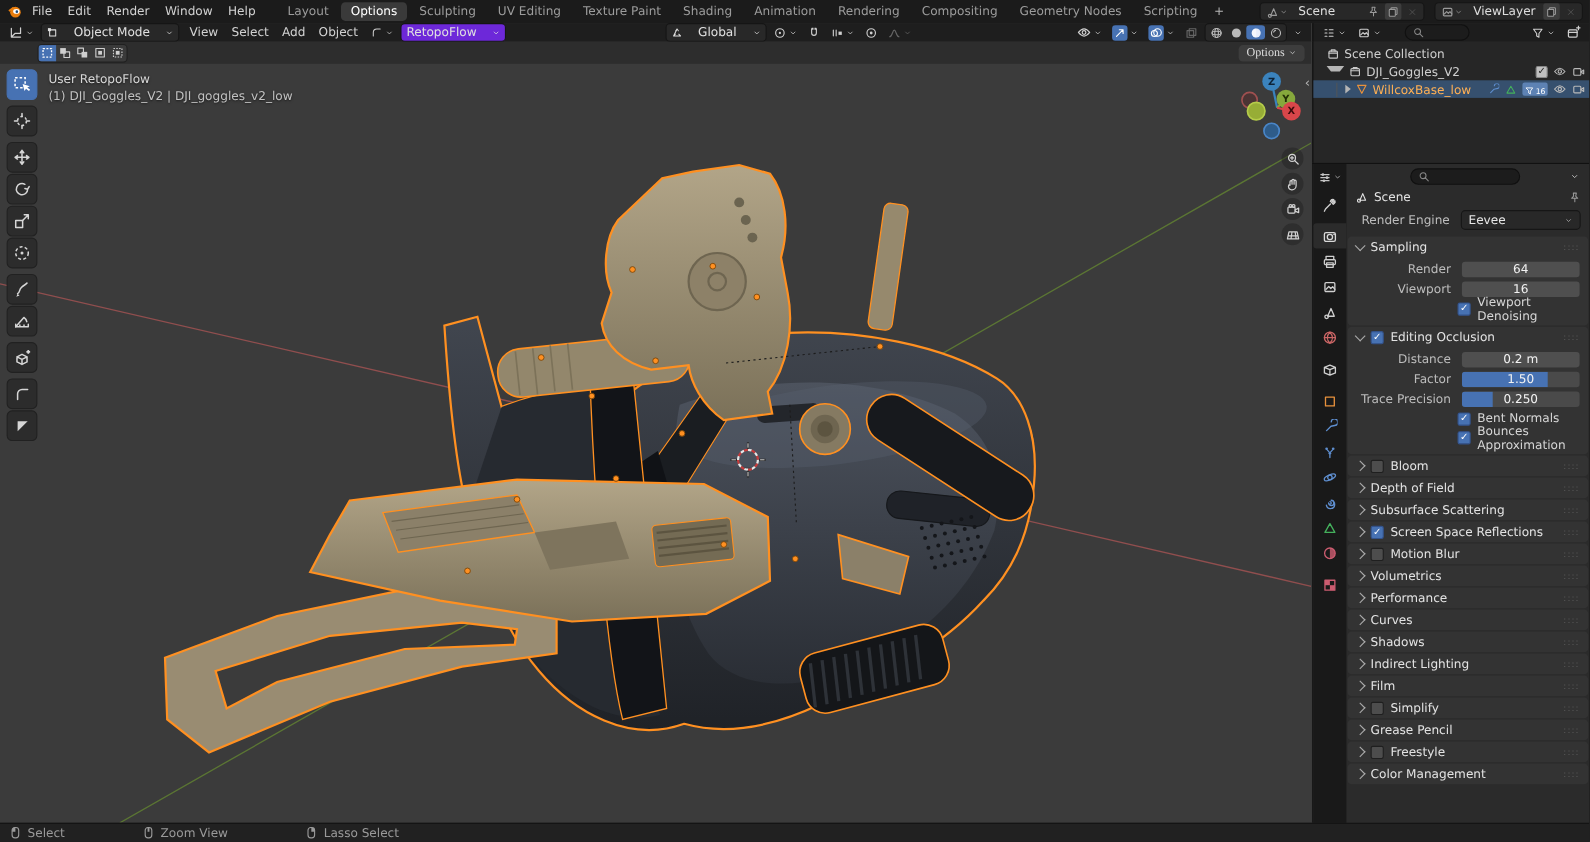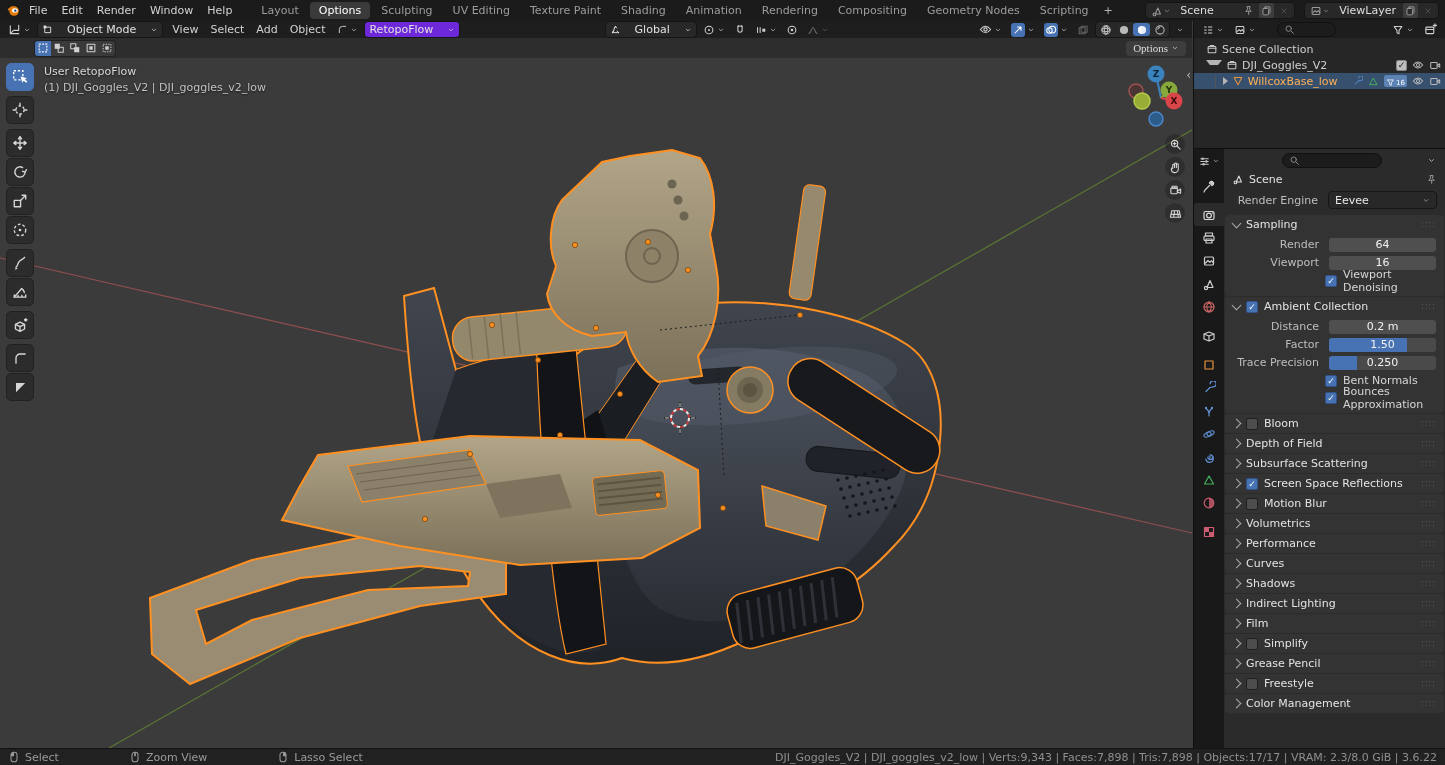--- a/index.html
+++ b/index.html
@@ -940,21 +940,21 @@
                 <span class="pad"></span>
                 <span class="cb checked">✓</span>
                 <span class="cblabel">Viewport Denoising</span>
               </div>
             </div>
           </div>
           <div class="panel">
             <div class="phead">
               <span class="chev open"></span>
               <span class="cb checked">✓</span>
-              <span>Ambient Collection</span>
+              <span>Editing Occlusion</span>
               <span class="grip">::::</span>
             </div>
             <div class="pbody">
               <div class="prow">
                 <span class="flabel">Distance</span>
                 <span class="vfield">0.2 m</span>
               </div>
               <div class="prow">
                 <span class="flabel">Factor</span>
                 <span class="slider">
@@ -1118,15 +1118,14 @@
         <span class="hint">
           <span class="ic">
             <svg width="12" height="12" viewBox="0 0 14 14">
               <path d="M7 1.5h.8A2.7 2.7 0 0 1 10.5 4.2V6H7z" fill="currentColor" stroke="none"></path>
               <rect x="3.5" y="1.5" width="7" height="11" rx="3" stroke="currentColor" fill="none" stroke-width="1.2" stroke-linecap="round" stroke-linejoin="round"></rect>
             </svg>
           </span>
           <span>Lasso Select</span>
         </span>
       </div>
-    <div id="stats">DJI_Goggles_V2 | DJI_goggles_v2_low | Verts:9,343 | Faces:7,898 | Tris:7,898 | Objects:17/17 | VRAM: 2.3/8.0 GiB | 3.6.22</div>
   </div>
 </div>
 
 </body></html>

